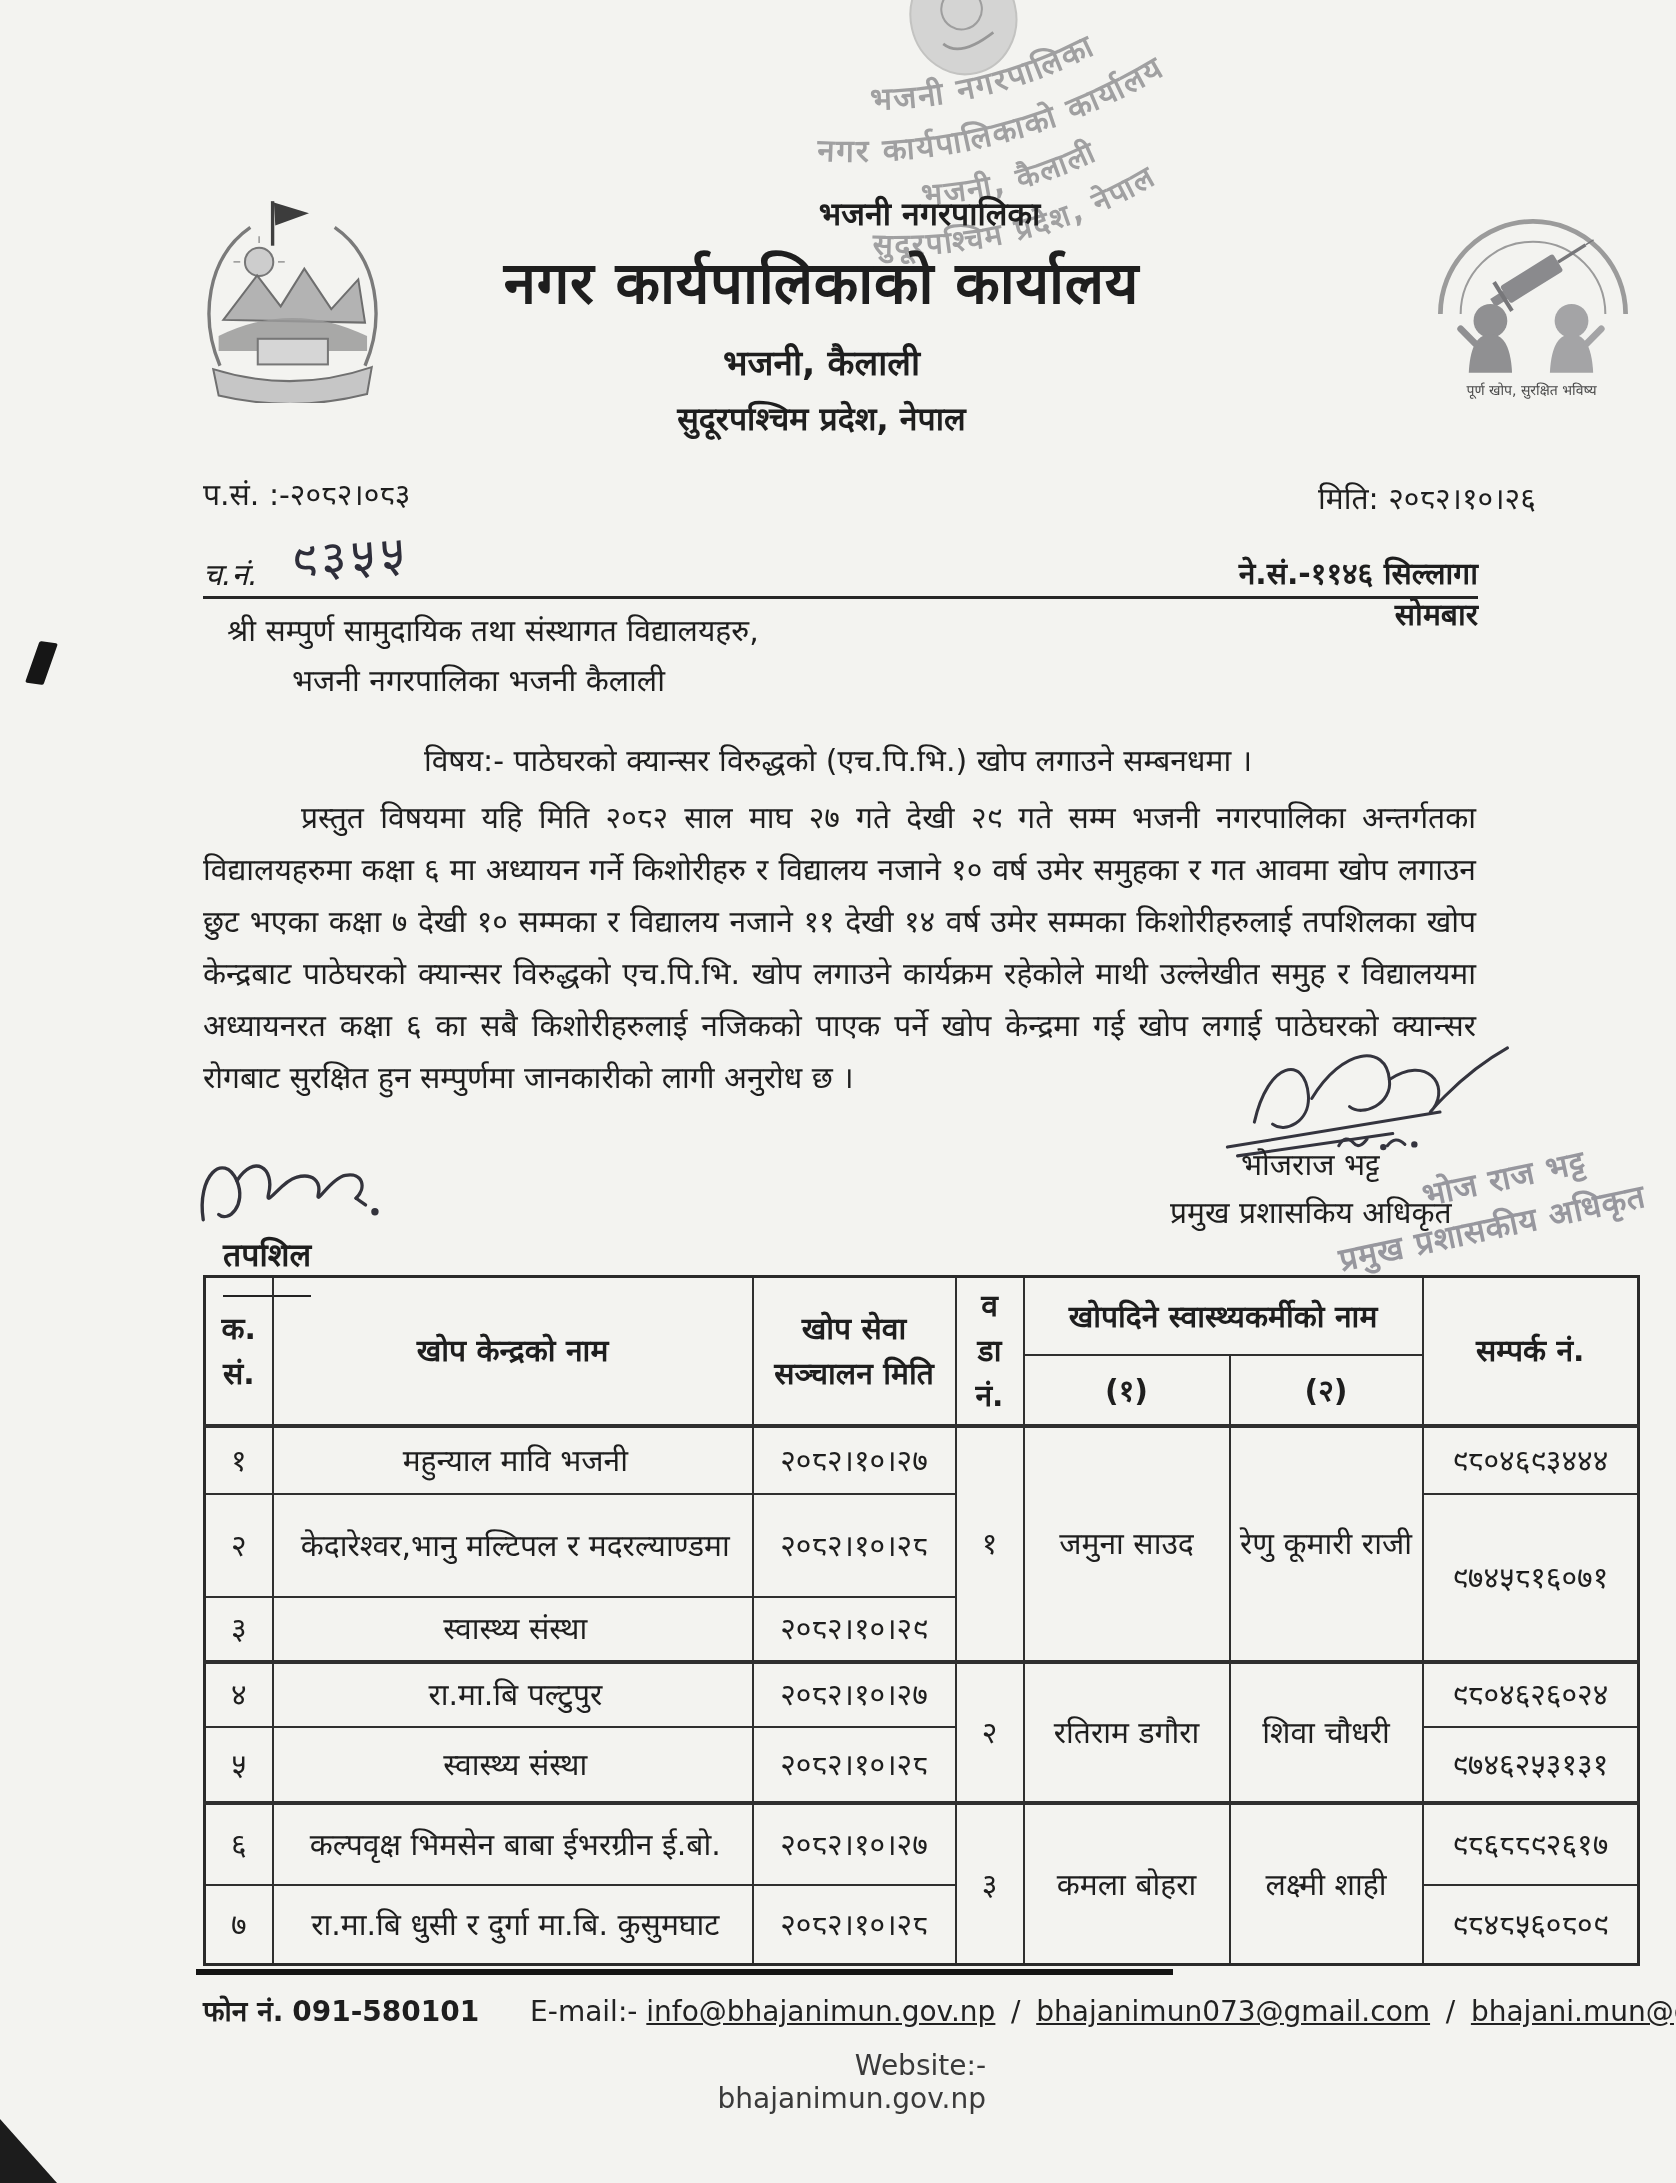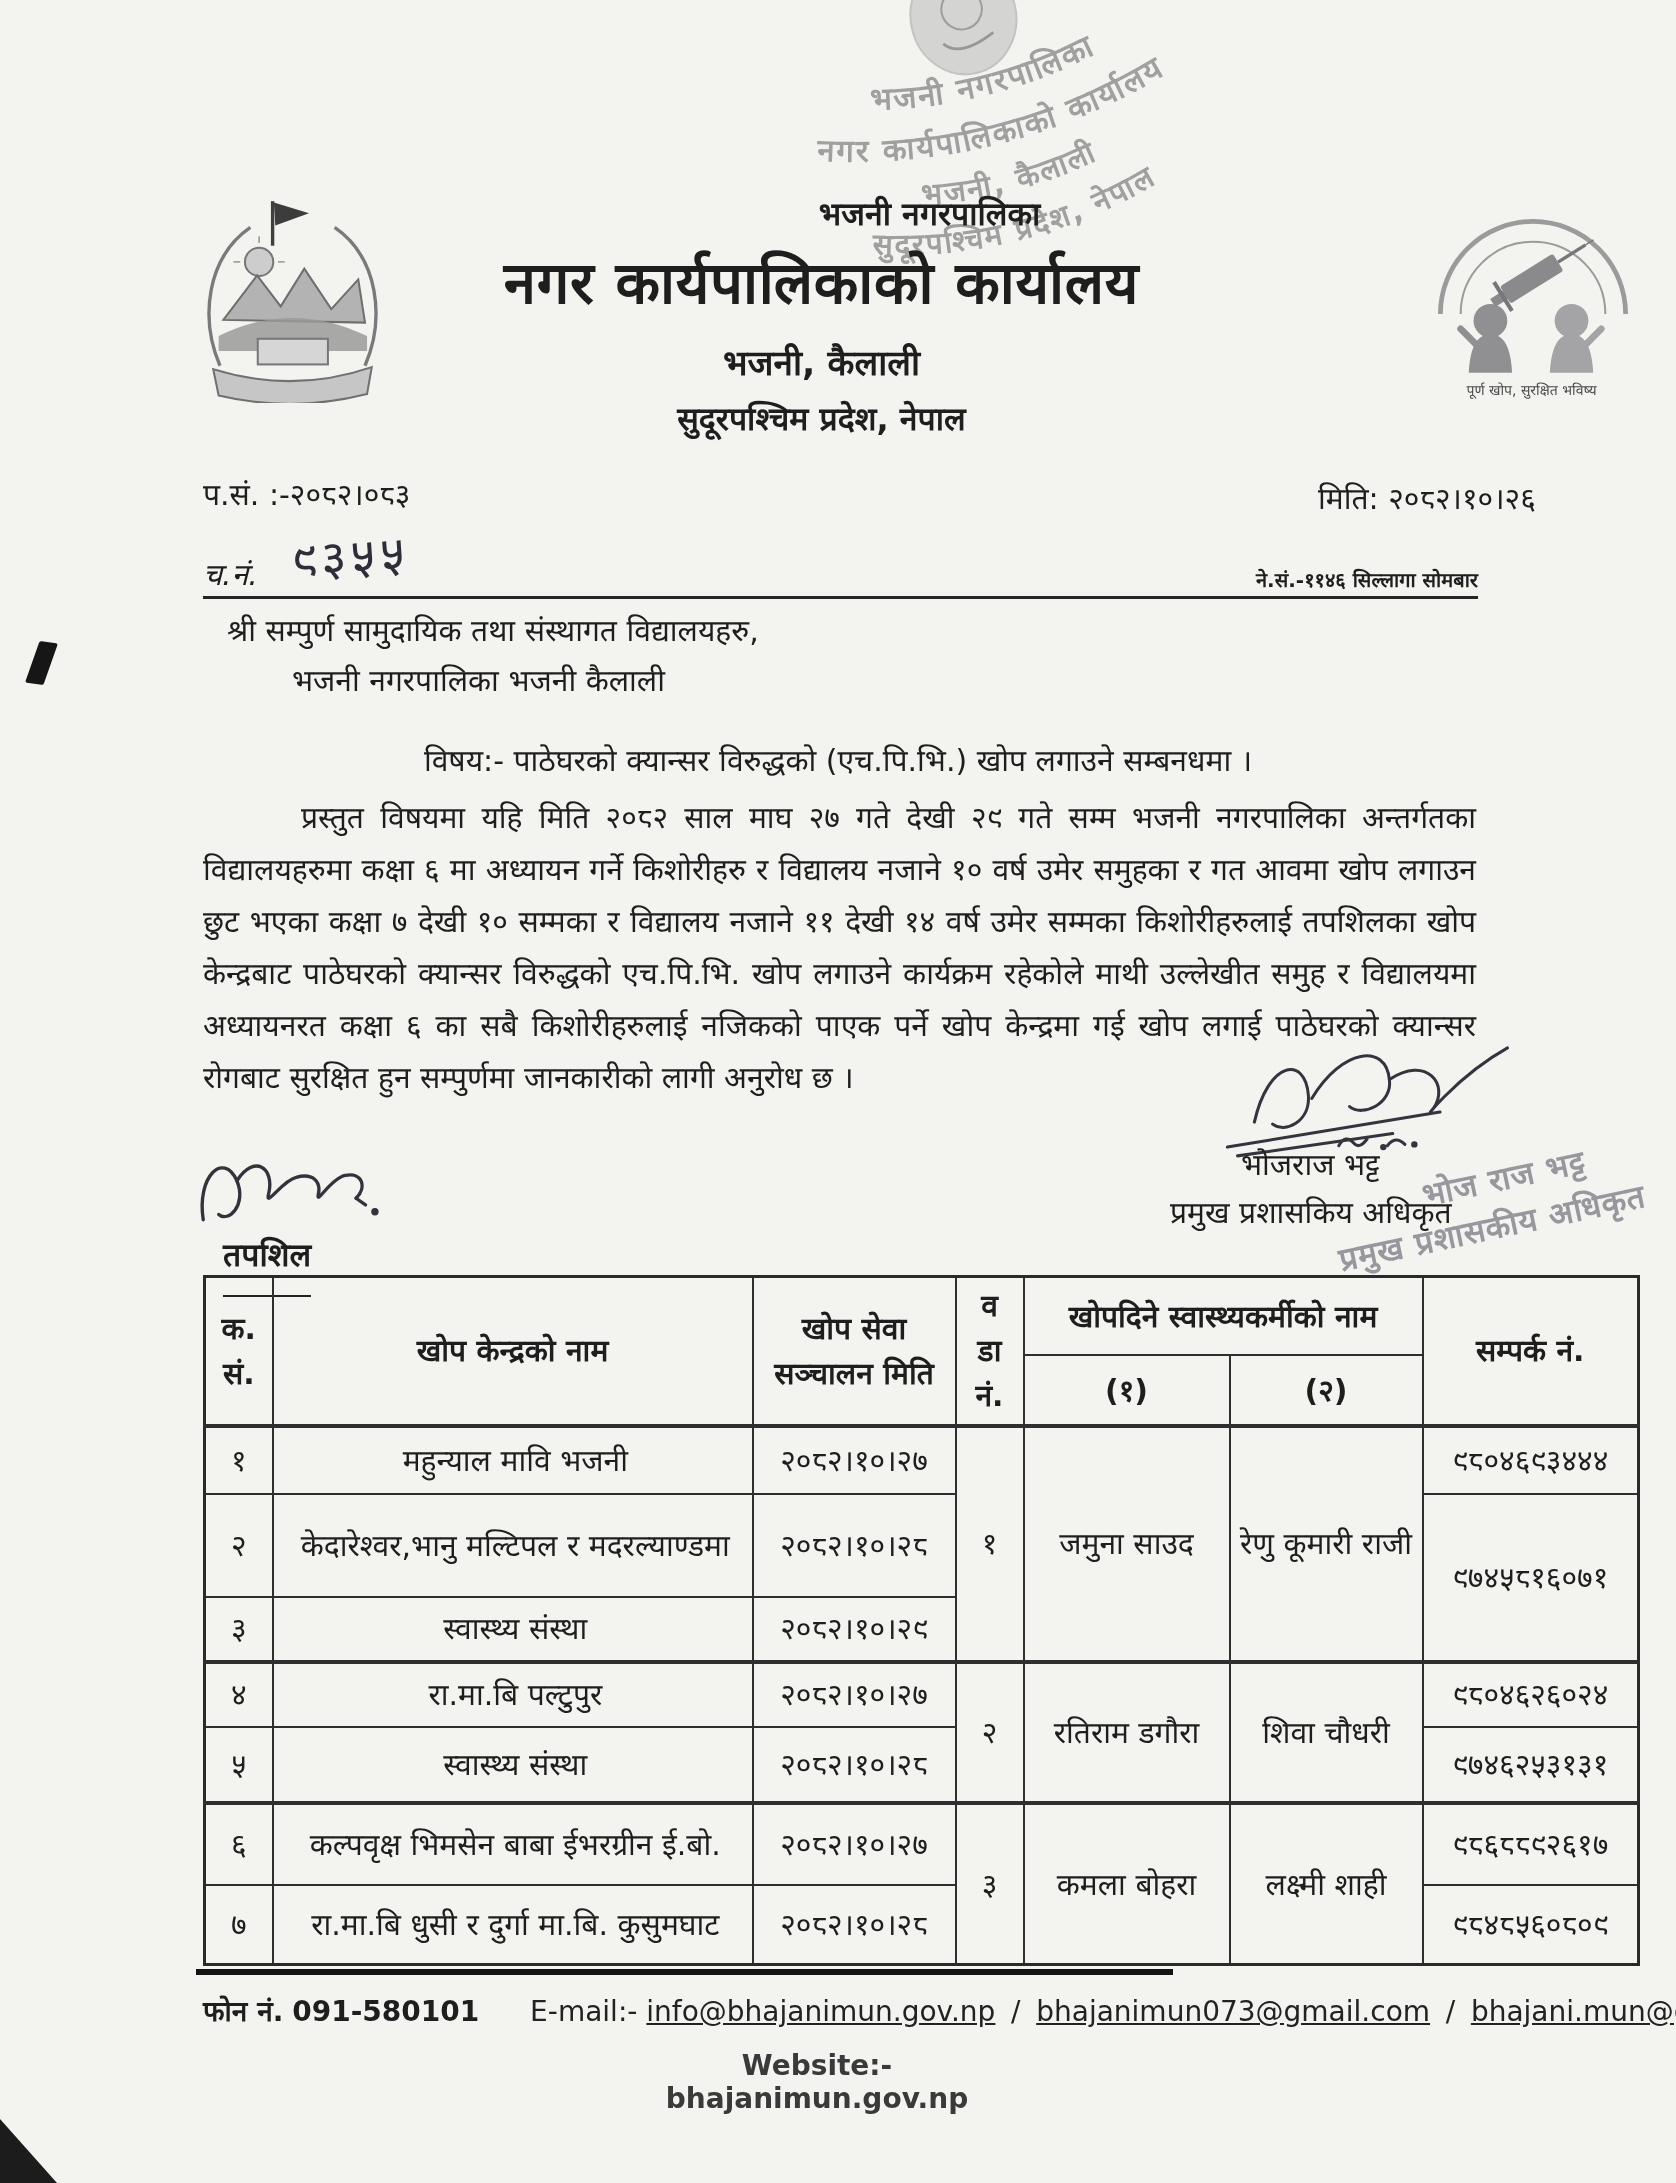--- a/index.html
+++ b/index.html
@@ -13,21 +13,21 @@
   .office-title{top:241px;left:0;width:1643px;font-size:58px;font-weight:700;text-align:center;letter-spacing:0.7px;}
   .place-line{top:338px;left:0;width:1643px;font-size:35px;font-weight:700;text-align:center;}
   .province-line{top:396px;left:0;width:1643px;font-size:32px;font-weight:700;text-align:center;}
   .logo-caption{top:380px;left:1413px;width:237px;font-size:14px;color:#4a4a4a;text-align:center;}
   
   .ref-left{top:473px;left:203px;font-size:30px;}
   .date-right{top:477px;left:1318px;font-size:30px;}
   .chn-label{top:553px;left:203px;font-size:30px;font-style:italic;}
   .chn-number{top:522px;left:291px;font-size:49px;color:#2e2e3a;transform:rotate(-4deg);letter-spacing:4px;}
   .rule-long{top:596px;left:203px;width:1275px;height:2.7px;background:#262626;}
-  .nesam{top:552px;left:1187px;width:291px;font-size:20px;font-weight:600;text-align:right;margin-top:14px;}
+  .nesam{top:552px;left:1187px;width:291px;font-size:30px;font-weight:600;text-align:right;}
   
   .addr1{top:609px;left:227px;font-size:30px;}
   .addr2{top:659px;left:292px;font-size:30px;}
   
   .subject{top:739px;left:0;width:1676px;font-size:30px;text-align:center;}
   .body-par{top:792px;left:203px;width:1273px;font-size:30px;line-height:52px;text-align:justify;text-indent:98px;}
   
   .sig-name{top:1143px;left:1241px;width:270px;font-size:30px;}
   .sig-title{top:1191px;left:1170px;width:331px;font-size:30px;text-align:left;}
   .ink-stamp{top:1193px;left:1325px;width:379px;font-size:32px;font-weight:700;color:#8e8e96;
@@ -49,21 +49,21 @@
   tr.hr1{height:76px;} tr.hr2{height:68px;}
   tr.r1{height:68px;} tr.r2{height:103px;} tr.r3{height:65px;}
   tr.r4{height:65px;} tr.r5{height:76px;} tr.r6{height:82px;} tr.r7{height:80px;}
   
   .footer-rule{top:1969px;left:196px;width:977px;height:6px;background:#141414;}
   .footer-row{top:1991px;left:203px;font-size:28px;white-space:nowrap;}
   .phone{font-weight:700;font-size:28px;}
   .email-part{margin-left:42px;color:#222;}
   .email-link{text-decoration:underline;}
   .email-sep{margin:0 6.8px;}
-  .website{top:2049px;left:648px;width:338px;font-size:28px;font-weight:700;color:#3a3a3a;text-align:center;}
+  .website{top:2049px;left:648px;width:338px;font-size:28px;font-weight:400;color:#3a3a3a;text-align:right;}
   
   .corner-bl{left:0;bottom:0;width:0;height:0;border-left:57px solid #1c1c1c;border-top:64px solid transparent;}
   .edge-wedge{left:32px;top:642px;width:19px;height:42px;background:#161616;transform:skewX(-12deg) rotate(8deg);border-radius:2px;}
 </style>
 </head>
 <body>
 
 <div class="page">
 
   <svg class="abs" style="left:727px;top:-5.4px;" width="514" height="284" viewBox="0 0 760 420">

